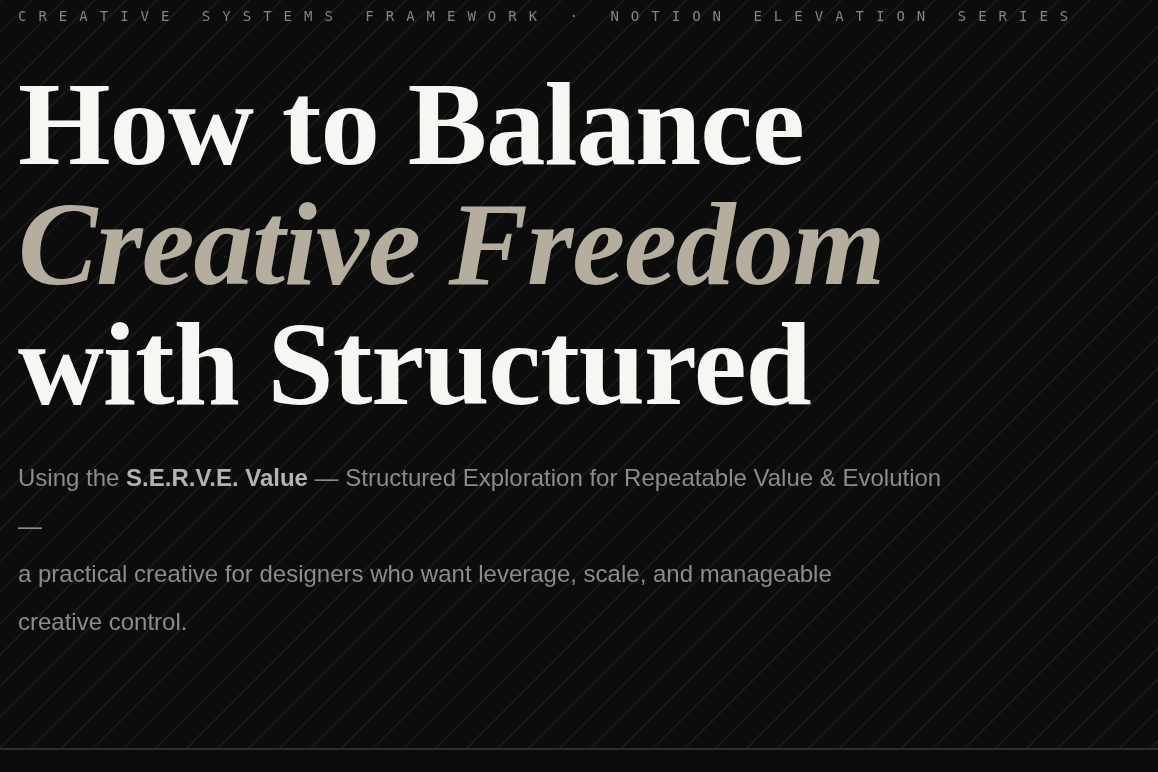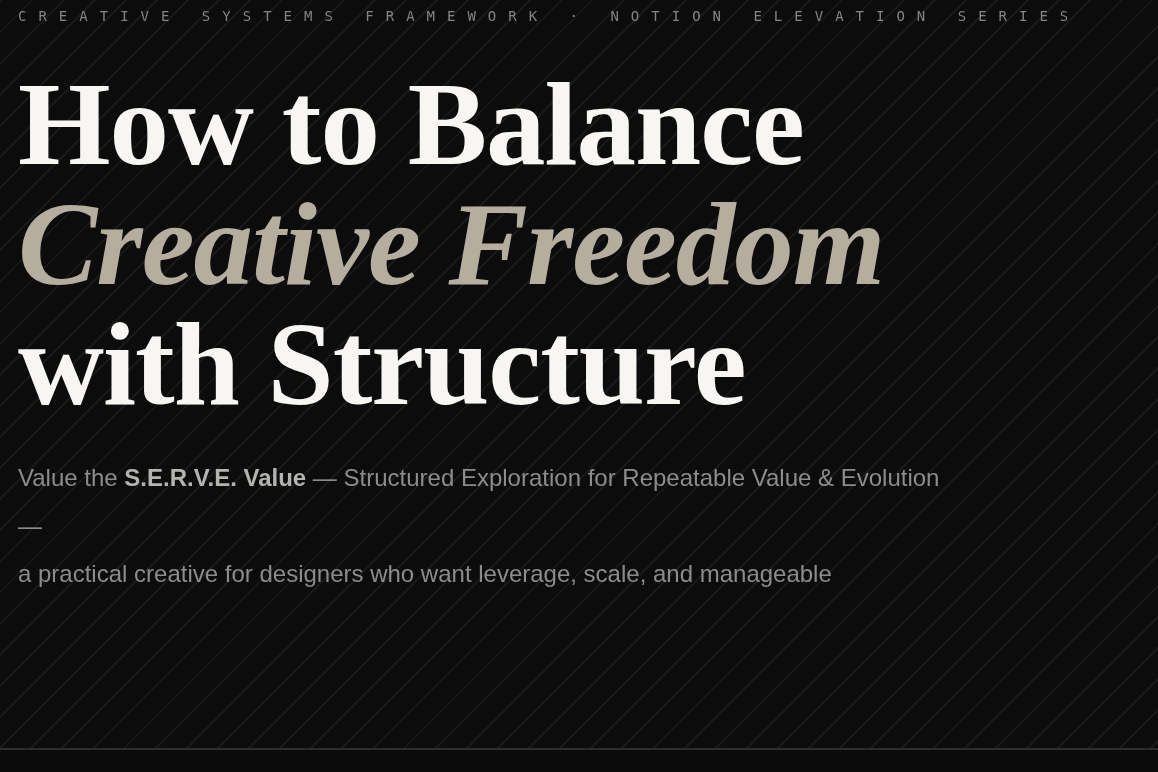--- a/index.html
+++ b/index.html
@@ -90,23 +90,24 @@
 </style>
 </head>
 <body>
 
 <div class="page">
   <header class="hero">
     <div class="eyebrow">CREATIVE SYSTEMS FRAMEWORK · NOTION ELEVATION SERIES</div>
     <h1 class="title">
       <span class="t-line">How to Balance</span>
       <span class="t-line t-accent">Creative Freedom</span>
-      <span class="t-line">with Structure</span>
+      <span class="t-line">with Structured</span>
     </h1>
     <p class="intro">
-      <span class="i-line"><span>Value the </span><strong>S.E.R.V.E. Value</strong><span> — Structured Exploration for Repeatable Value &amp; Evolution</span></span>
+      <span class="i-line"><span>Using the </span><strong>S.E.R.V.E. Value</strong><span> — Structured Exploration for Repeatable Value &amp; Evolution</span></span>
       <span class="i-line">—</span>
       <span class="i-line">a practical creative for designers who want leverage, scale, and manageable</span>
+      <span class="i-line">creative control.</span>
     </p>
   </header>
   <hr class="divider">
   <section class="next-section"></section>
 </div>
 
 </body></html>

